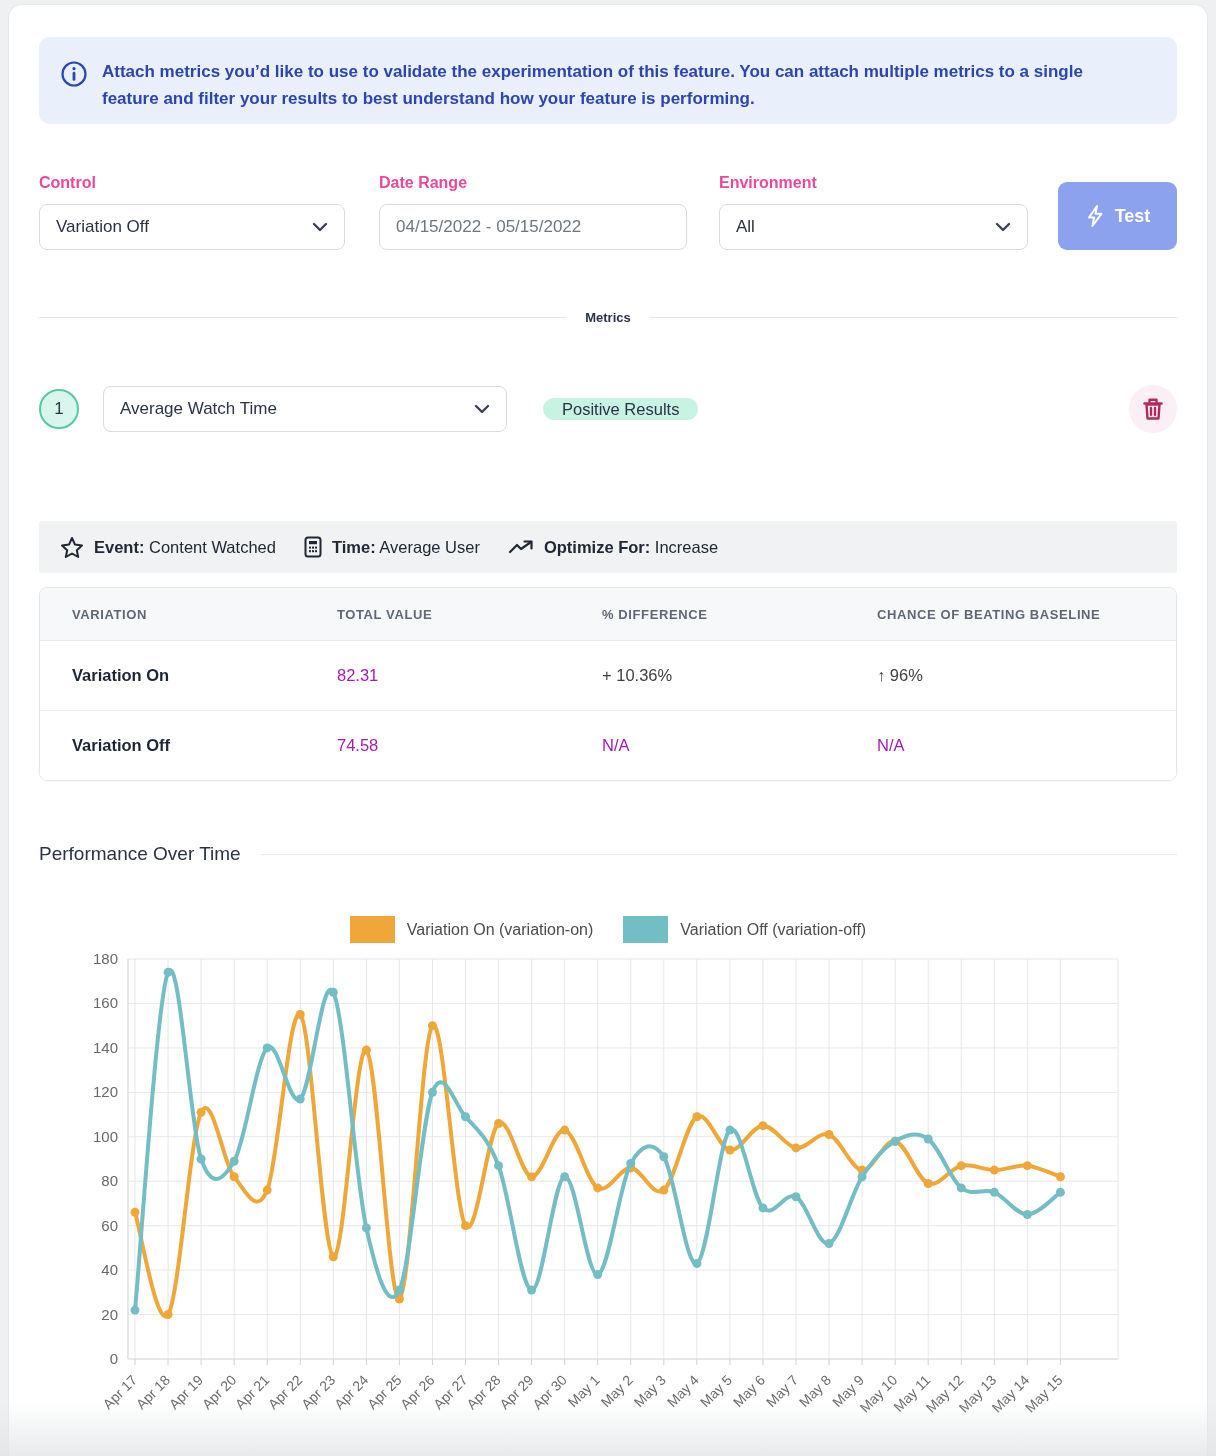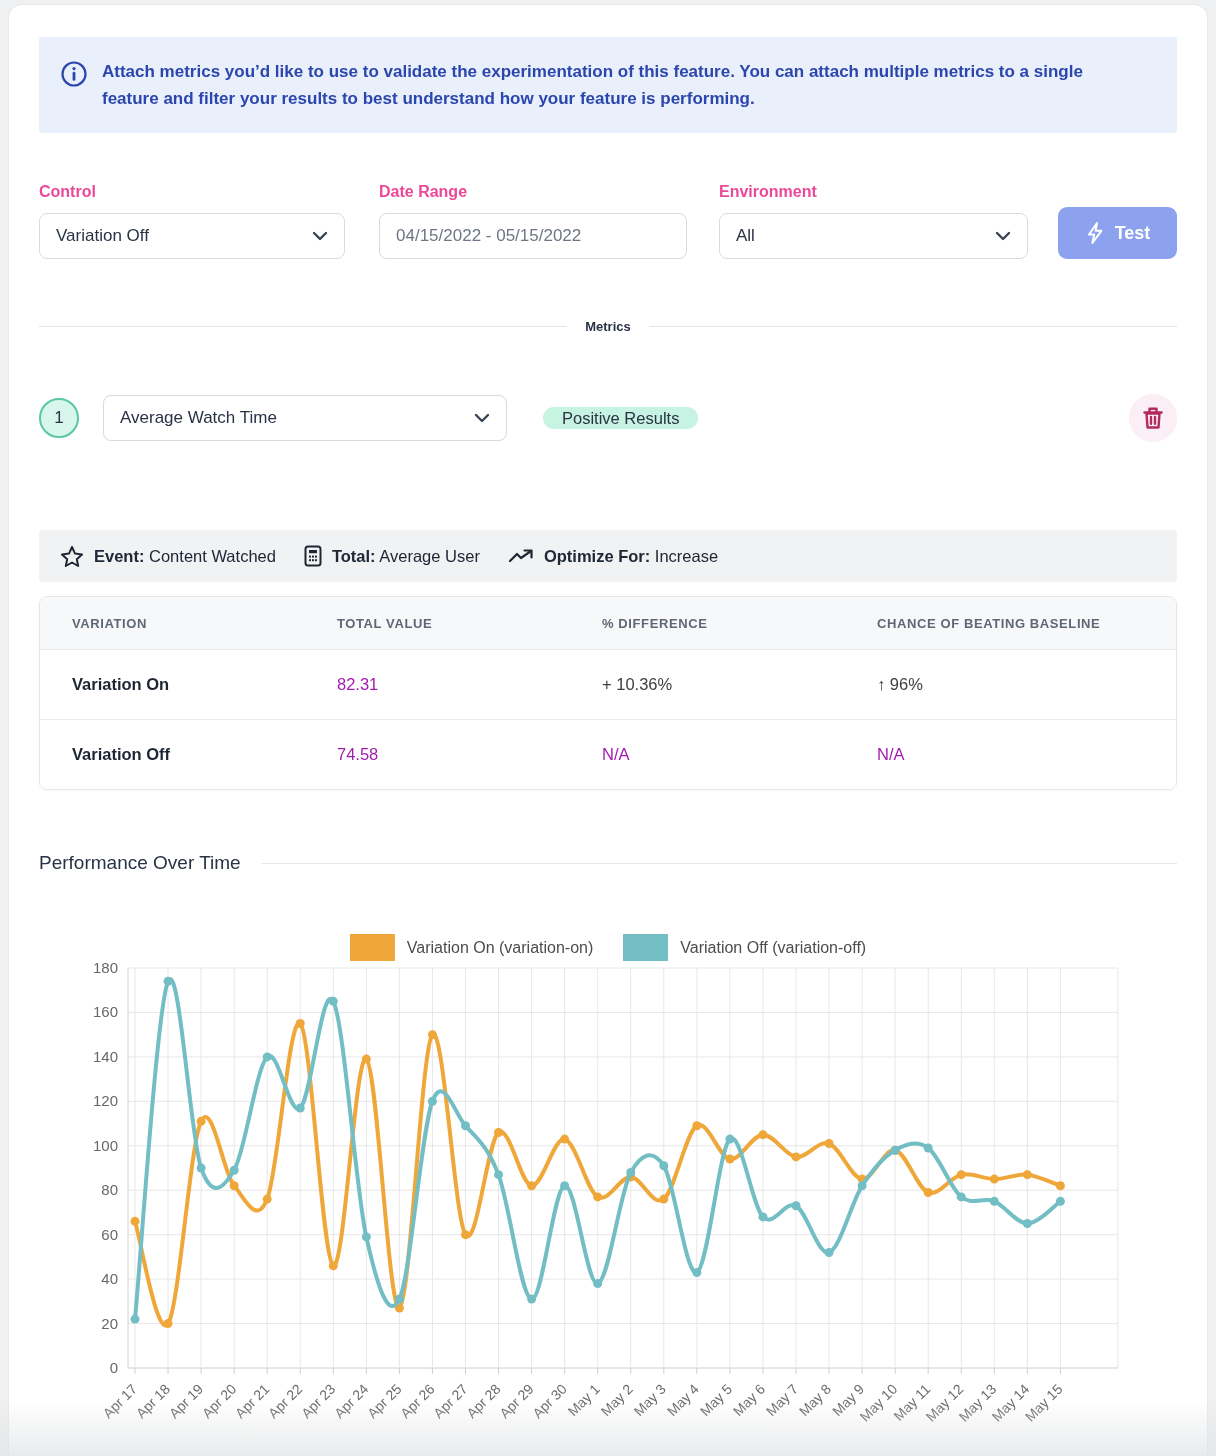--- a/index.html
+++ b/index.html
@@ -10,42 +10,42 @@
     color: #2a3245;
     position: relative;
   }
   .card {
     position: absolute; left: 8px; top: 4px; width: 1200px; height: 1452px;
     background: #ffffff; border: 1px solid #e7e8eb; border-bottom: none;
     border-radius: 14px 14px 0 0; padding: 32px 30px 0 30px; overflow: hidden;
   }
   
   .banner {
-    background: #e9effb; border-radius: 3px; padding: 21px 24px 21px 22px;
+    background: #e9effb; border-radius: 10px; padding: 21px 24px 12px 22px;
     display: flex; gap: 15px; align-items: flex-start;
   }
   .banner svg { flex: 0 0 auto; margin-top: 3px; }
   .banner-text {
     color: #2b46ad; font-weight: 700; font-size: 17px; line-height: 27px; max-width: 1030px;
   }
   
   .filters { margin-top: 50px; display: flex; align-items: flex-end; }
   .field { display: flex; flex-direction: column; }
   .field-label { font-size: 16px; font-weight: 700; color: #ec4899; margin-bottom: 12px; }
   .control-box {
     height: 46px; border: 1px solid #d8dade; border-radius: 8px; background: #fff;
     display: flex; align-items: center; padding: 0 16px; font-size: 17px; color: #2a3245;
   }
   .control-box .grow { flex: 1; }
   .w-control { width: 306px; }
   .w-date { width: 308px; margin-left: 34px; }
   .w-env { width: 309px; margin-left: 32px; }
   .date-text { color: #6e7683; }
   .test-btn {
-    margin-left: auto; width: 119px; height: 52px; border: none; border-radius: 9px;
+    margin-left: auto; width: 119px; height: 68px; border: none; border-radius: 9px;
     background: #8ca2ef; color: #ffffff; font-size: 18px; font-weight: 700;
     display: flex; align-items: center; justify-content: center; gap: 10px; cursor: pointer;
     font-family: inherit;
   }
   
   .metrics-divider { margin-top: 60px; display: flex; align-items: center; gap: 18px; }
   .metrics-divider .line { flex: 1; height: 1px; background: #e4e5e9; }
   .metrics-title { font-size: 13px; font-weight: 700; color: #2a3245; }
   
   .metric-row { margin-top: 60px; display: flex; align-items: center; }
@@ -85,21 +85,21 @@
   .t-body .t-cell { font-size: 16.5px; color: #a21caf; }
   .t-body .t-cell.name { font-weight: 700; color: #1d2534; }
   .t-cell.pos { color: #404040; }
   
   .perf-head { margin-top: 62px; display: flex; align-items: center; gap: 20px; }
   .perf-title { font-size: 19px; font-weight: 500; color: #2a3245; white-space: nowrap; }
   .perf-head .line { flex: 1; height: 1px; background: #e7e8ec; }
   
   .chart-wrap { position: relative; margin-top: 36px; height: 556px; }
   .legend {
-    position: absolute; top: 24px; left: 0; width: 100%;
+    position: absolute; top: 15px; left: 0; width: 100%;
     display: flex; justify-content: center; gap: 30px; z-index: 2;
   }
   .legend-item { display: flex; align-items: center; gap: 12px; cursor: pointer; }
   .legend-swatch { width: 45px; height: 27px; display: inline-block; }
   .legend-label { font-size: 16px; color: #4c4c4c; }
   .fade-bottom {
     position: absolute; left: 0; bottom: 0; width: 100%; height: 55px; pointer-events: none;
     background: linear-gradient(to bottom, rgba(238,240,242,0), rgba(225,227,229,0.75));
   }
 </style>
@@ -191,21 +191,21 @@
         <rect x="5" y="5" width="8" height="3.2" fill="#1f2735"></rect>
         <g fill="#1f2735">
           <rect x="5" y="10.6" width="2" height="2"></rect>
             <rect x="8" y="10.6" width="2" height="2"></rect>
             <rect x="11" y="10.6" width="2" height="2"></rect>
           <rect x="5" y="14.2" width="2" height="2"></rect>
             <rect x="8" y="14.2" width="2" height="2"></rect>
             <rect x="11" y="14.2" width="2" height="2"></rect>
         </g>
       </svg>
-      <span><b>Total:</b> <span>Average User</span></span>
+      <span><b>Time:</b> <span>Average User</span></span>
     </div>
     <div class="group">
       <svg width="26" height="16" viewBox="0 0 26 16">
         <polyline points="2,13 9,6 13,10 23,3" fill="none" stroke="#1f2735" stroke-width="2.2" stroke-linecap="round" stroke-linejoin="round"></polyline>
         <polyline points="16.5,2.5 23.5,2.5 23.5,9.5" fill="none" stroke="#1f2735" stroke-width="2.2" stroke-linecap="round" stroke-linejoin="round"></polyline>
       </svg>
       <span><b>Optimize For:</b> <span>Increase</span></span>
     </div>
   </div>
 

